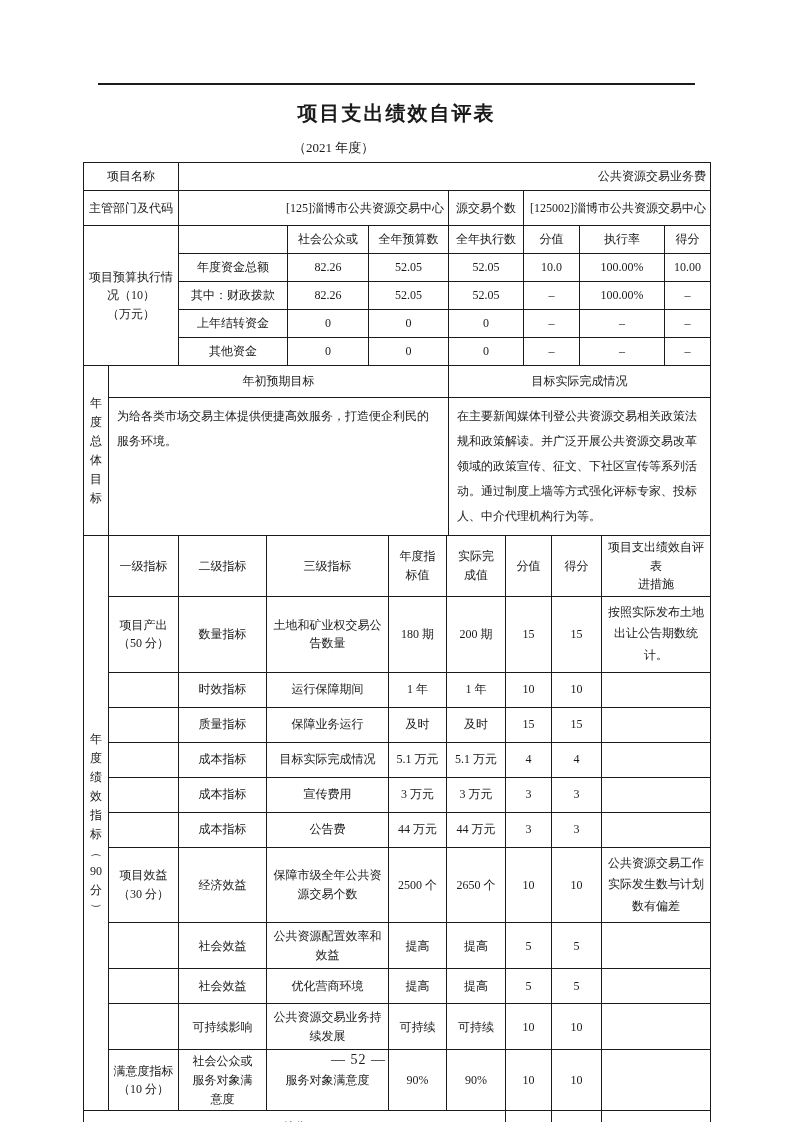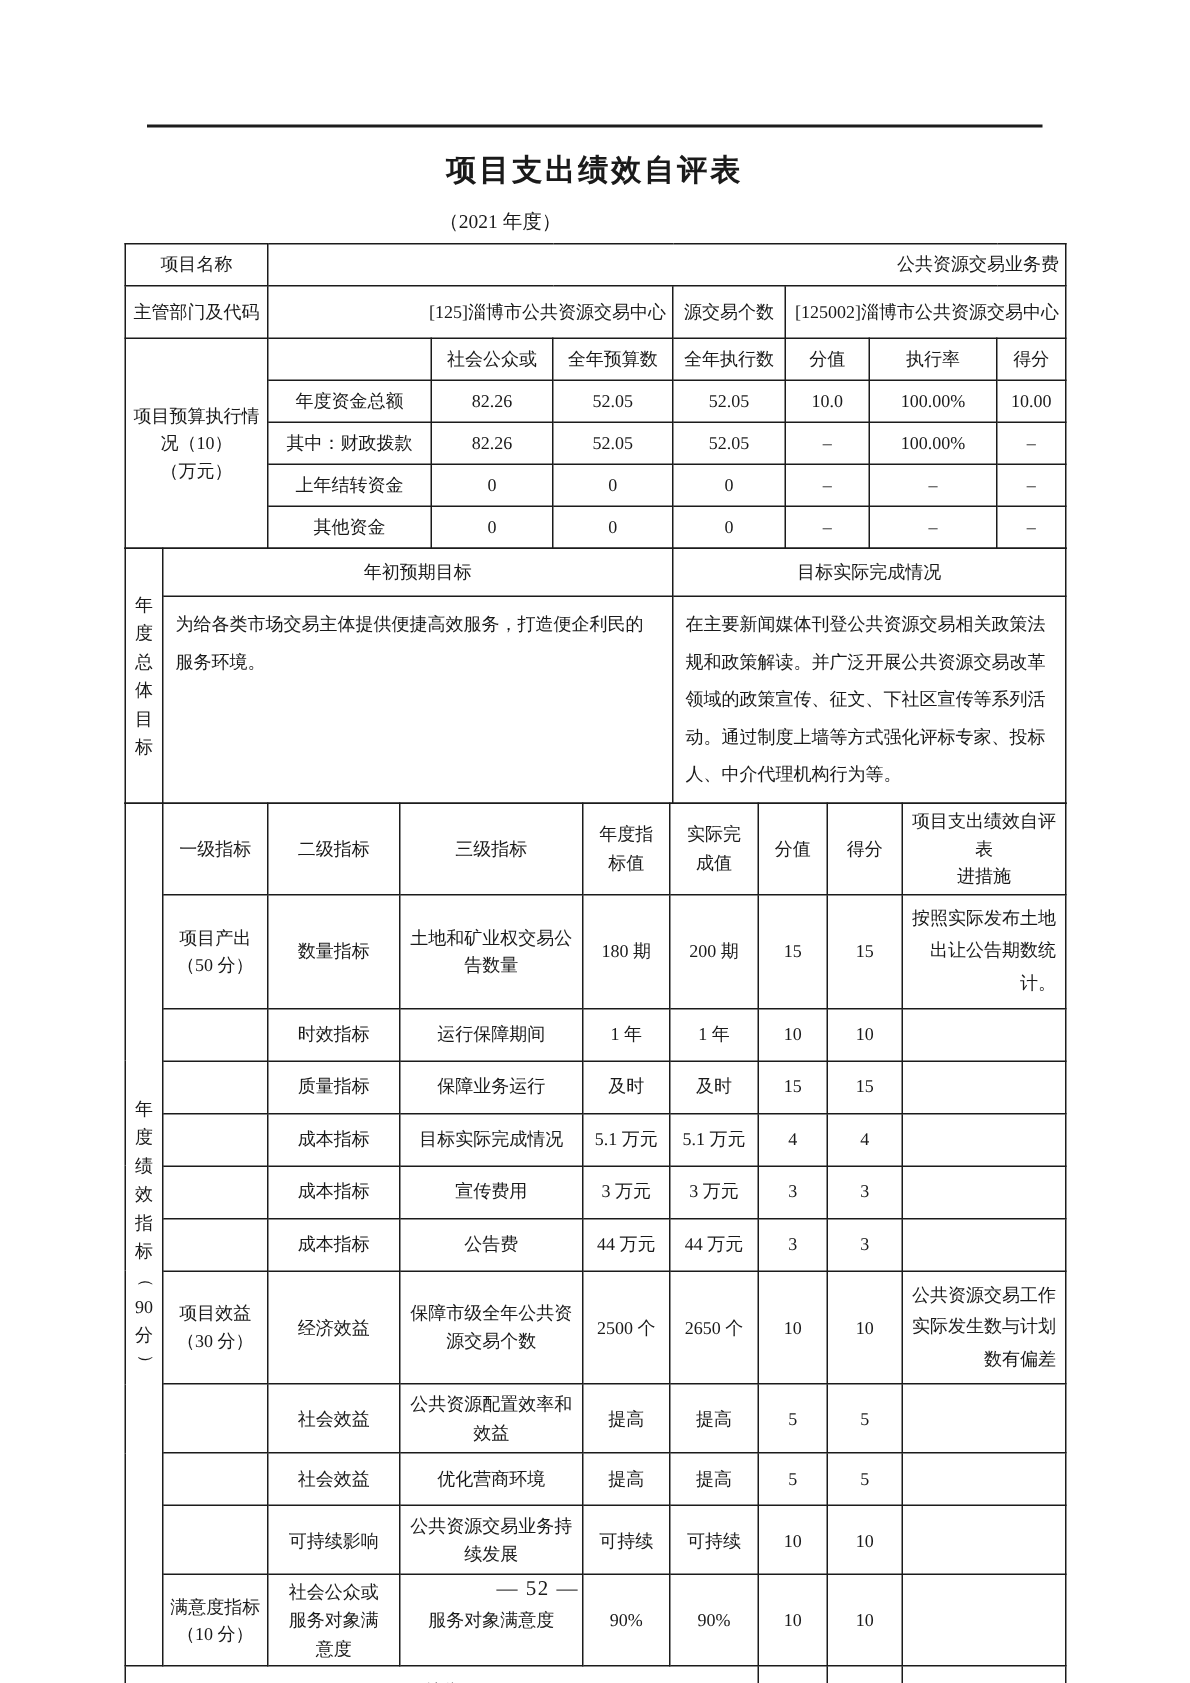--- a/index.html
+++ b/index.html
@@ -20,21 +20,21 @@
   table { border-collapse: collapse; table-layout: fixed; width: 627px; }
   table + table { margin-top: -1px; }
   td, th { border: 1px solid #1b1b1b; padding: 2px 4px; text-align: center; vertical-align: middle;
            font-weight: normal; white-space: pre-line; line-height: 1.55; overflow: hidden; }
   .left { text-align: right; }
   .vlabel { padding: 2px 1px; }
   .vlabel .vchars { display: flex; flex-direction: column; align-items: center; gap: 7px; }
   .vlabel .vchars span { display: block; line-height: 1; }
   .vlabel .rot { transform: rotate(90deg); font-size: 11px; }
   .goal-text { text-align: left; vertical-align: top; padding: 6px 8px; line-height: 25px; margin-left: 39px; }
-  .dev-cell { text-align: right; vertical-align: top; padding: 5px 6px; line-height: 1.8; margin-left: 36px; }
+  .dev-cell { text-align: center; vertical-align: top; padding: 5px 6px; line-height: 1.8; margin-left: 36px; }
   
   .t-a .ca0{width:95px}.t-a .ca1{width:109px}.t-a .ca2{width:81px}.t-a .ca3{width:80px}
   .t-a .ca4{width:75px}.t-a .ca5{width:56px}.t-a .ca6{width:85px}.t-a .ca7{width:46px}
   
   .t-b .cb0{width:25px}.t-b .cb1{width:340px}.t-b .cb2{width:262px}
   
   .t-c .cc0{width:25px}.t-c .cc1{width:70px}.t-c .cc2{width:88px}.t-c .cc3{width:122px}
   .t-c .cc4{width:58px}.t-c .cc5{width:59px}.t-c .cc6{width:46px}.t-c .cc7{width:50px}.t-c .cc8{width:109px}
   tr.h28{height:28px} tr.h35{height:35px} tr.h32{height:32px} tr.h100{height:100px}
   tr.h44{height:44px} tr.h62{height:62px} tr.h58{height:58px} tr.h46{height:46px}

